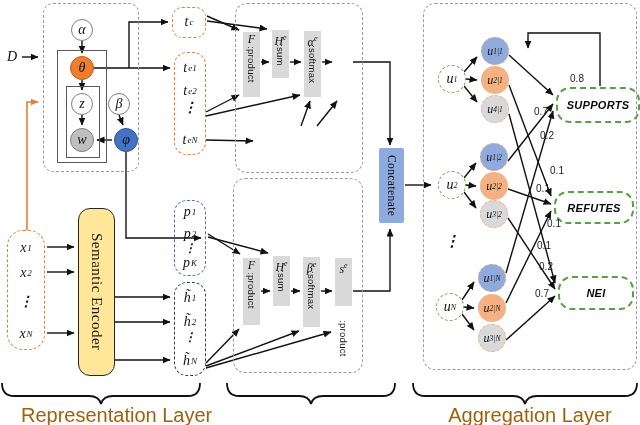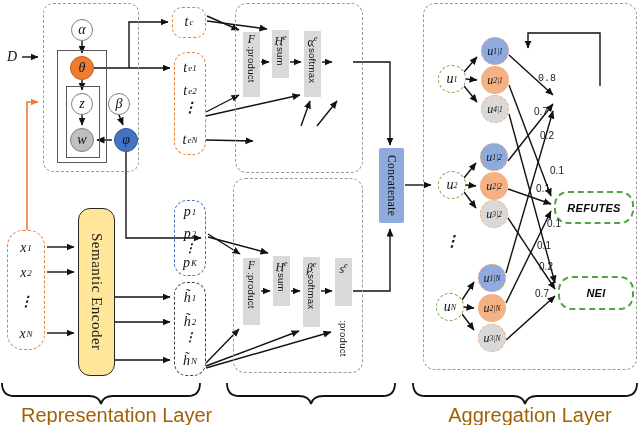--- a/index.html
+++ b/index.html
@@ -333,28 +333,31 @@
     </div>
   <div class="circle cap cap-orange" style="left:478px;top:294px;width:28px;height:28px;">
       <span>u</span>
       <sub>2|N</sub>
     </div>
   <div class="circle cap cap-gray" style="left:478px;top:324px;width:28px;height:28px;">
       <span>u</span>
       <sub>3|N</sub>
     </div>
 
+  <div class="abs classbox" style="left:556px;top:87px;width:80px;height:32px;">
+    <span>SUPPORTS</span>
+  </div>
   <div class="abs classbox" style="left:554px;top:191px;width:76px;height:29px;">
     <span>REFUTES</span>
   </div>
   <div class="abs classbox" style="left:558px;top:276px;width:72px;height:30px;">
     <span>NEI</span>
   </div>
 
-  <span class="abs weight" style="left:536px;top:73px;font-family:Liberation Mono, monospace;">0.8</span>
+  <span class="abs weight" style="left:566px;top:73px;">0.8</span>
   <span class="abs weight" style="left:530px;top:106px;">0.7</span>
   <span class="abs weight" style="left:536px;top:130px;">0.2</span>
   <span class="abs weight" style="left:546px;top:165px;">0.1</span>
   <span class="abs weight" style="left:532px;top:183px;">0.1</span>
   <span class="abs weight" style="left:543px;top:218px;">0.1</span>
   <span class="abs weight" style="left:533px;top:240px;">0.1</span>
   <span class="abs weight" style="left:535px;top:261px;">0.2</span>
   <span class="abs weight" style="left:531px;top:288px;">0.7</span>
 
   <div class="abs layer-label" style="left:21px;top:404px;width:160px;">Representation Layer</div>

